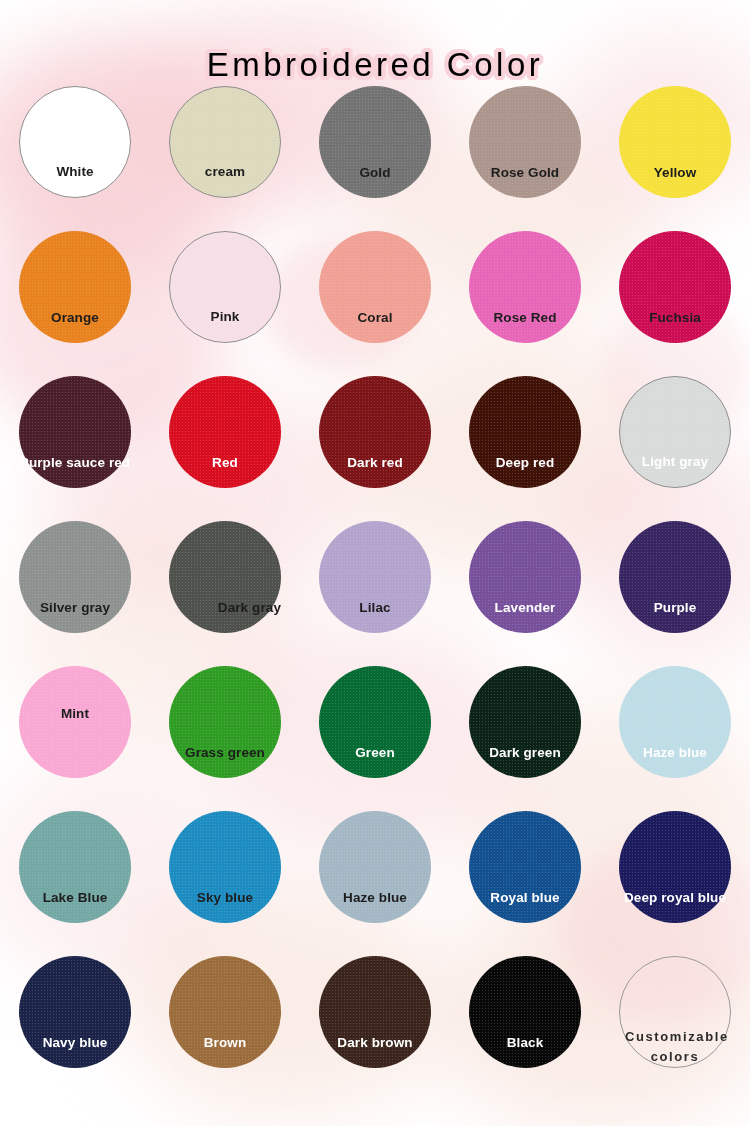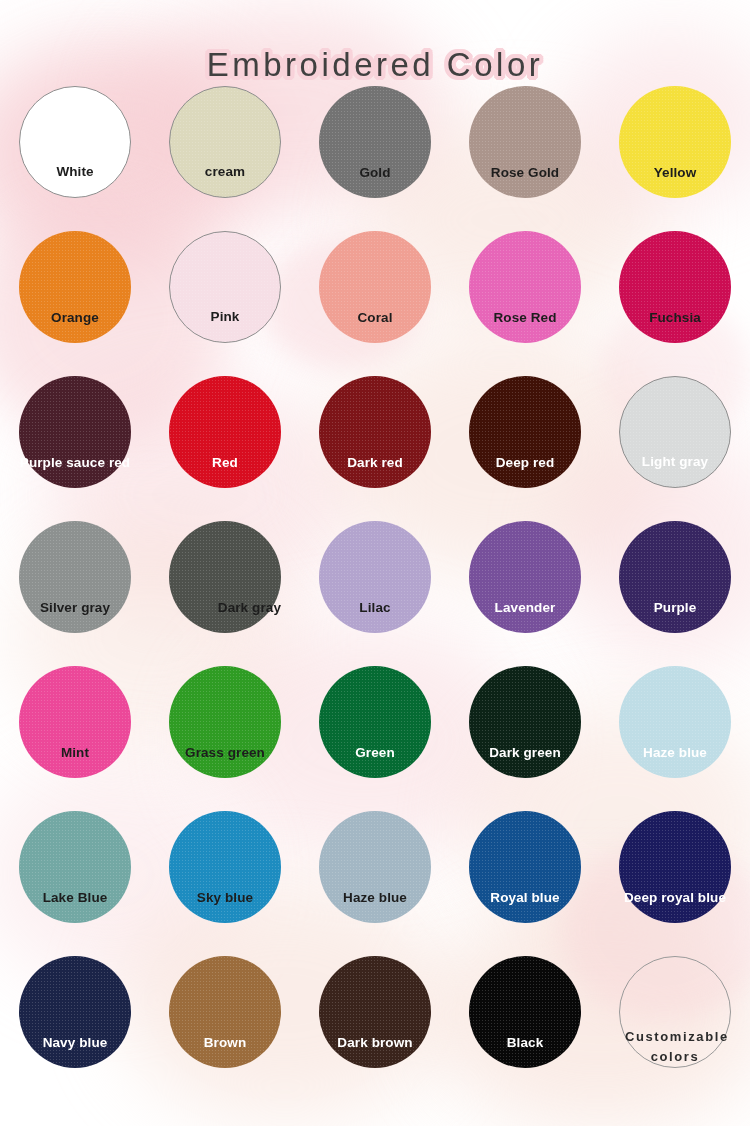--- a/index.html
+++ b/index.html
@@ -43,21 +43,21 @@
     left: 0;
     width: 750px;
     text-align: center;
   }
   #page-title {
     display: inline-block;
     font-family: "Liberation Sans", sans-serif;
     font-size: 33px;
     font-weight: 400;
     letter-spacing: 3.5px;
-    color: #404040;
+    color: #000000;
     -webkit-text-stroke: 0px;
     text-shadow:
       0 0 0 #f6cfd6,
       -3px -3px 0 #f8d3da, 3px -3px 0 #f8d3da,
       -3px  3px 0 #f8d3da, 3px  3px 0 #f8d3da,
       -4px  0   0 #f8d3da, 4px  0   0 #f8d3da,
        0   -4px 0 #f8d3da, 0    4px 0 #f8d3da,
       -2px -4px 0 #f8d3da, 2px -4px 0 #f8d3da,
       -4px -2px 0 #f8d3da, 4px -2px 0 #f8d3da,
       -2px  4px 0 #f8d3da, 2px  4px 0 #f8d3da,
@@ -265,21 +265,21 @@
         <div class="swatch" style="background: rgb(119, 80, 155);">
           <span class="swatch-label light">Lavender</span>
         </div>
       </div>
       <div class="swatch-cell">
         <div class="swatch" style="background: rgb(55, 38, 97);">
           <span class="swatch-label light">Purple</span>
         </div>
       </div>
       <div class="swatch-cell">
-        <div class="swatch" style="background: #ec4899;">
+        <div class="swatch" style="background: #f9a8d4; align-items: center;">
           <span class="swatch-label dark">Mint</span>
         </div>
       </div>
       <div class="swatch-cell">
         <div class="swatch" style="background: rgb(47, 156, 36);">
           <span class="swatch-label dark">Grass green</span>
         </div>
       </div>
       <div class="swatch-cell">
         <div class="swatch" style="background: rgb(5, 107, 51);">

